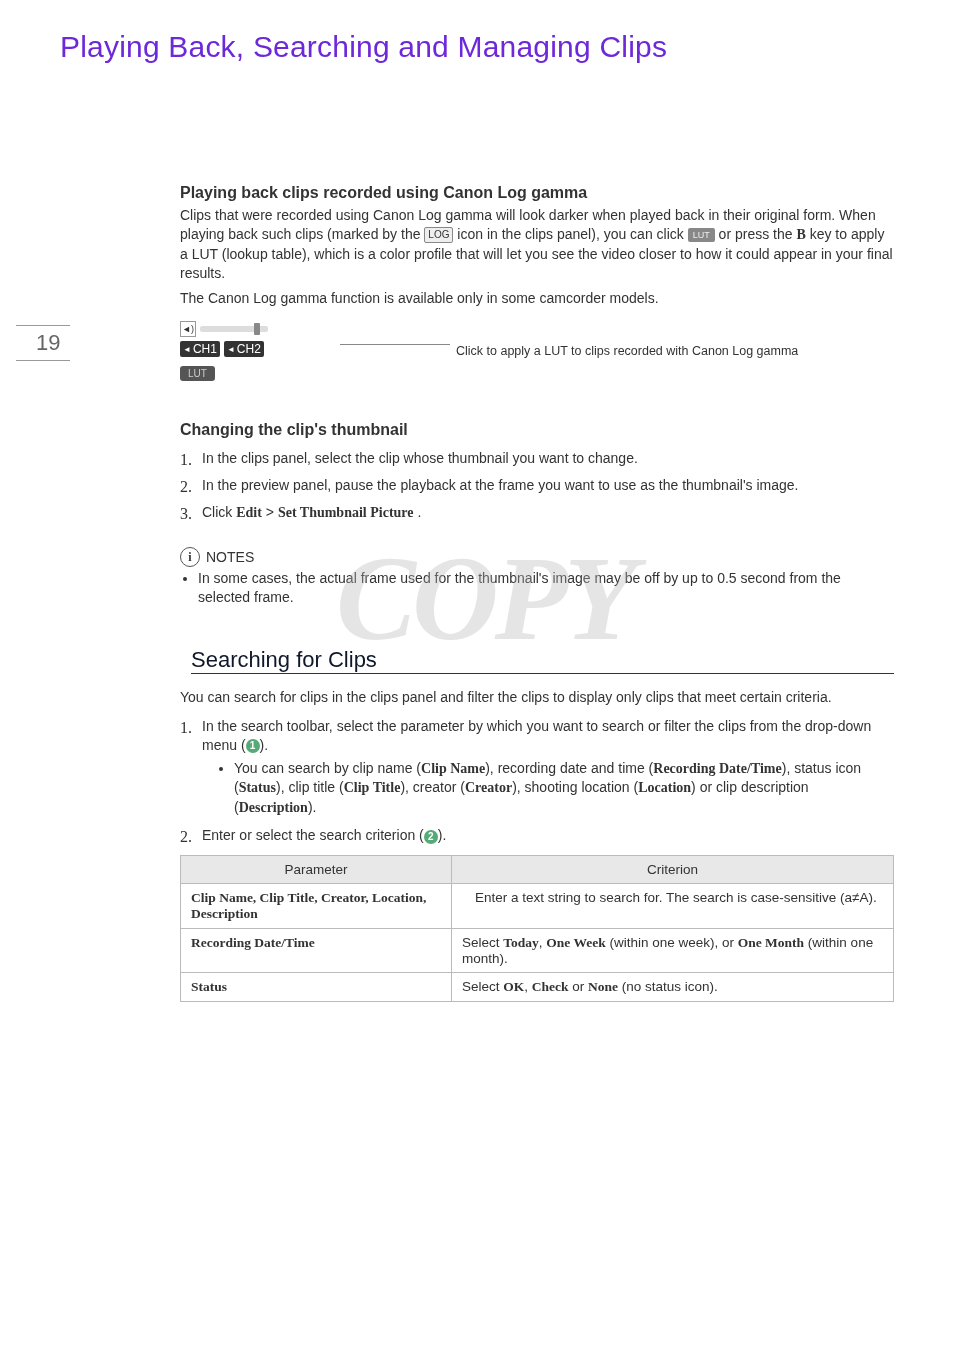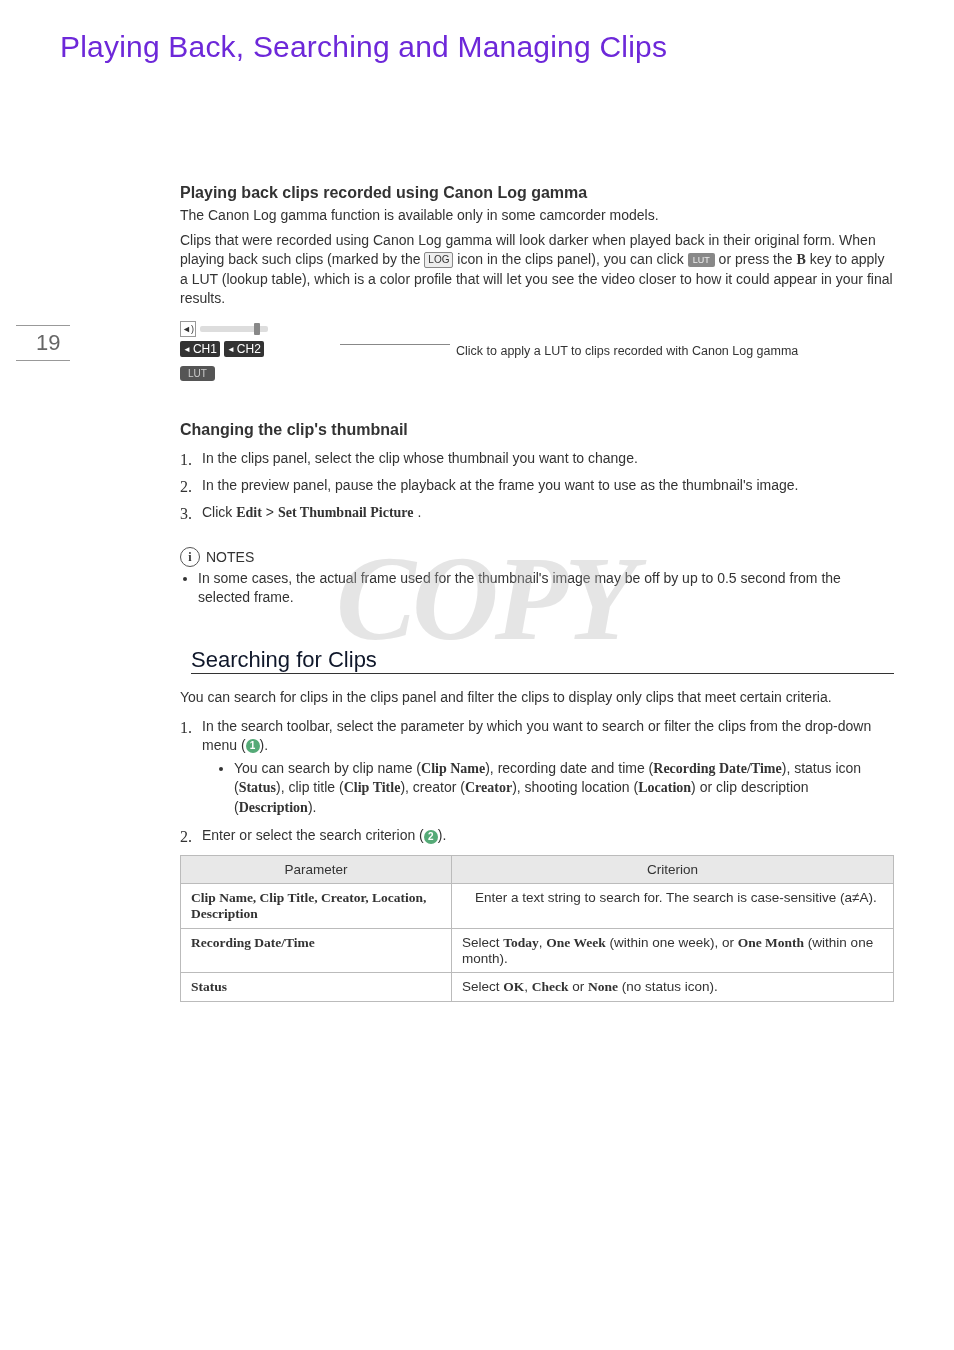--- a/index.html
+++ b/index.html
@@ -189,30 +189,30 @@
   <div class="watermark">COPY</div>
 
   <div class="chapter-title">Playing Back, Searching and Managing Clips</div>
 
   <div class="page-number-box">19</div>
 
   <div class="content">
 
     
     <h3>Playing back clips recorded using Canon Log gamma</h3>
-    <p>The Canon Log gamma function is available only in some camcorder models.</p>
     <p>
       <span>Clips that were recorded using Canon Log gamma will look darker when played back in their original form. When playing back such clips (marked by the </span>
       <span class="inline-icon">LOG</span>
       <span> icon in the clips panel), you can click </span>
       <span class="inline-lut">LUT</span>
       <span> or press the </span>
       <span class="bold-serif">B</span>
       <span> key to apply a LUT (lookup table), which is a color profile that will let you see the video closer to how it could appear in your final results.</span>
     </p>
+    <p>The Canon Log gamma function is available only in some camcorder models.</p>
 
     <div class="figure-row">
       <div class="player-box">
         <div class="vol-row">
           <span class="spk-icon">◄)</span>
           <span class="slider"></span>
         </div>
         <div class="ch-row">
           <span class="ch-btn">CH1</span>
           <span class="ch-btn">CH2</span>

